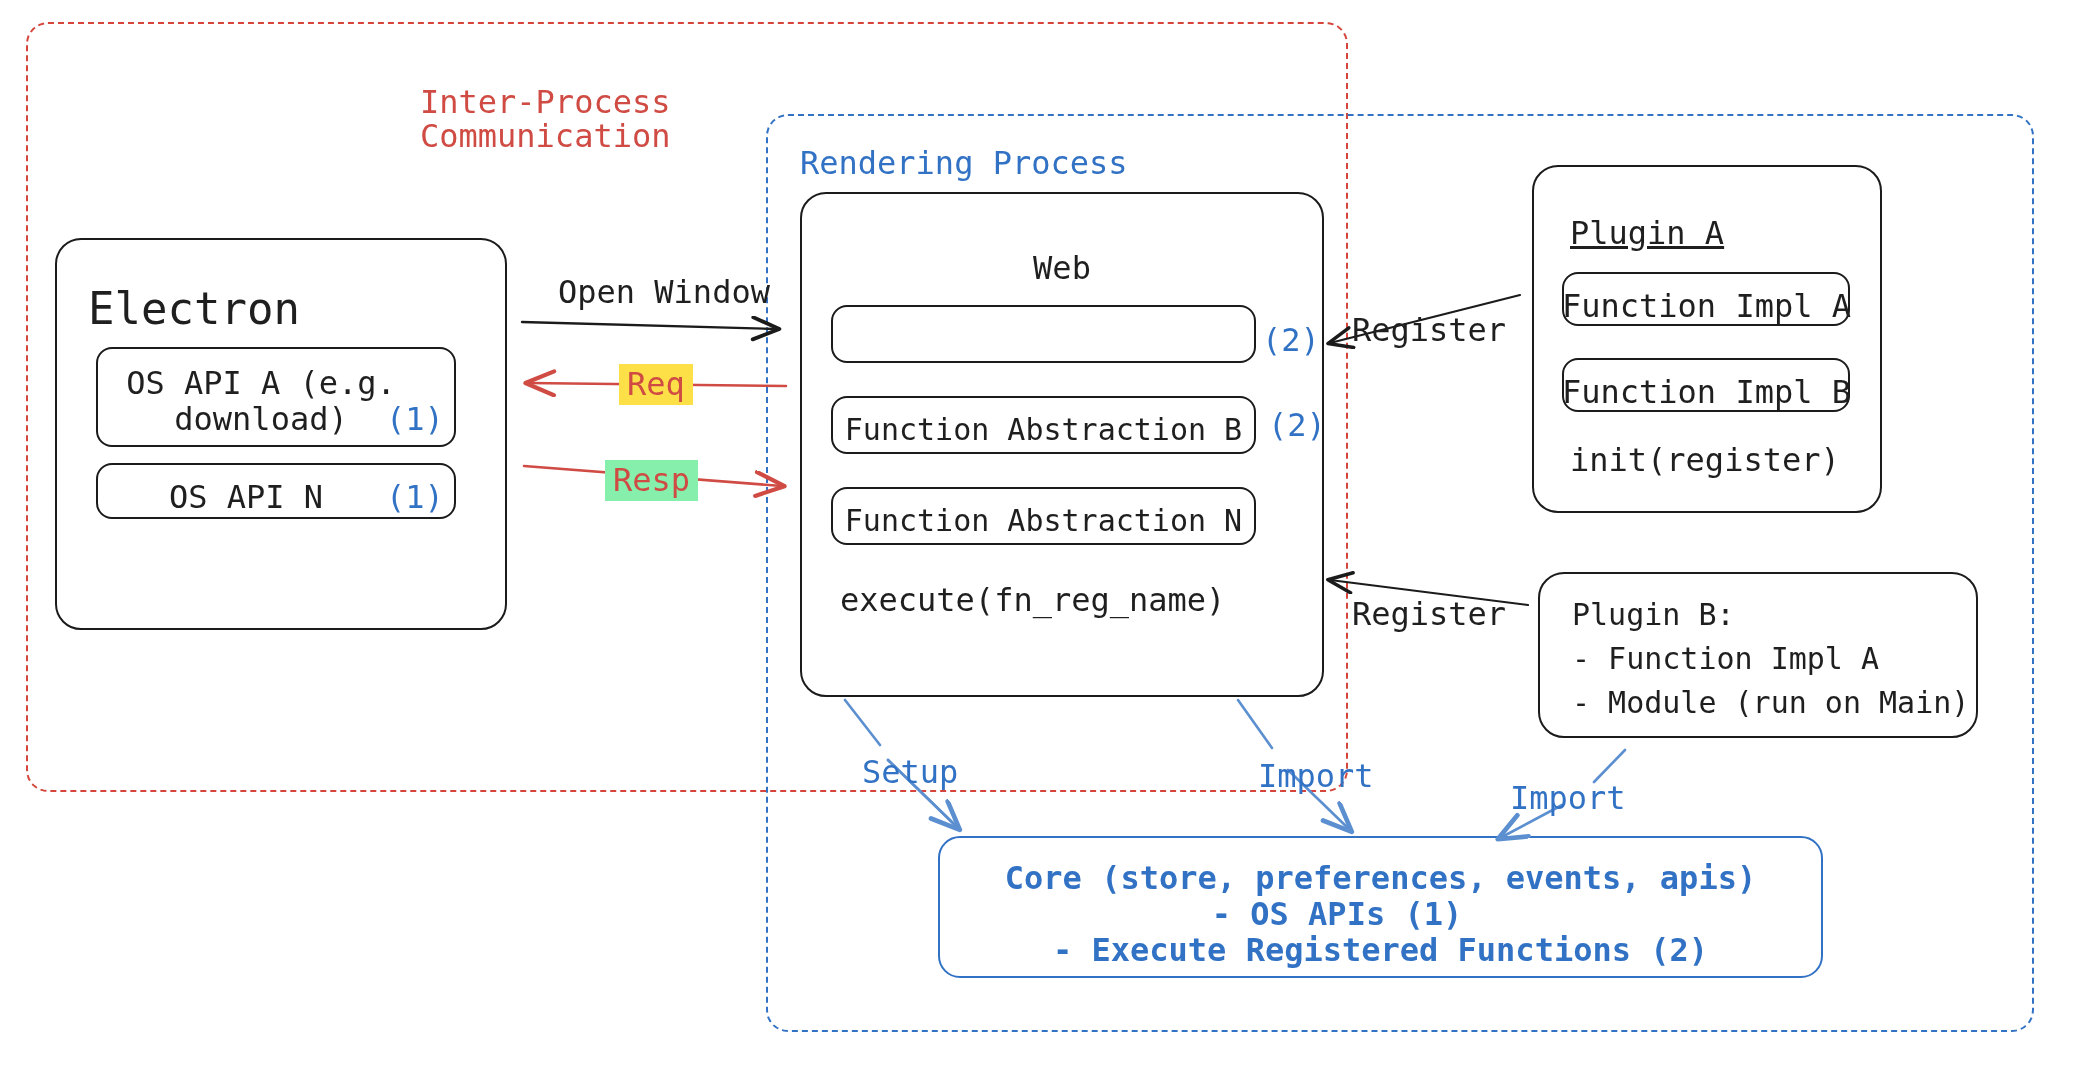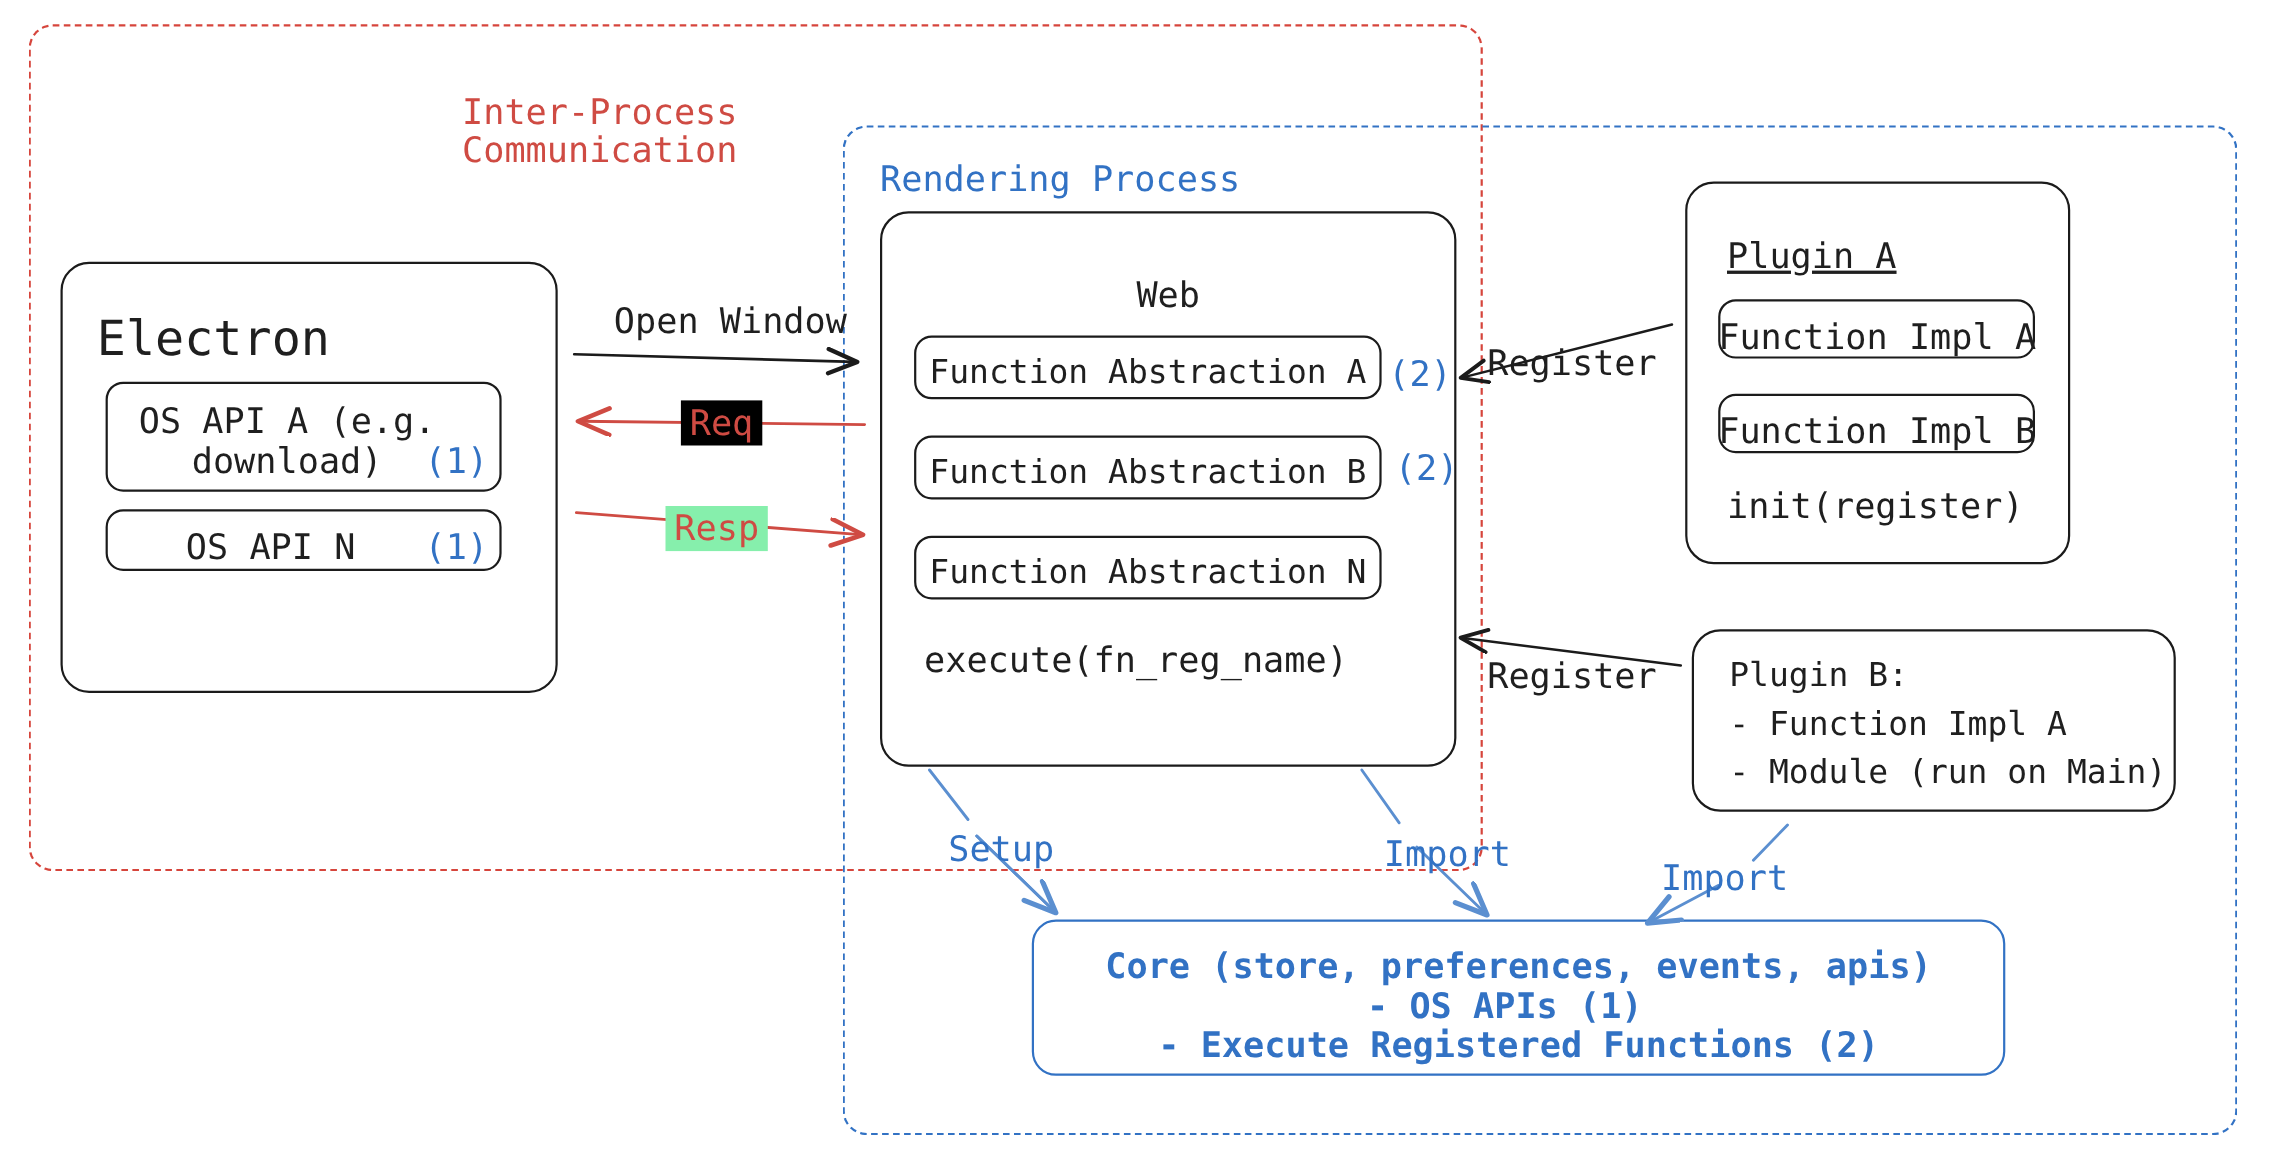--- a/index.html
+++ b/index.html
@@ -82,21 +82,20 @@
 
   <div class="box inner" style="left:96px;top:463px;width:360px;height:56px;"></div>
   <div class="tx f29 ctr" style="left:96px;top:477px;width:300px;">OS API N</div>
   <div class="tx blue f29" style="left:386px;top:477px;">(1)</div>
 
   <div class="box" style="left:800px;top:192px;width:524px;height:505px;"></div>
 
   <div class="tx f32 ctr" style="left:800px;top:248px;width:524px;">Web</div>
 
   <div class="box inner" style="left:831px;top:305px;width:425px;height:58px;"></div>
-  <div class="tx f30 ctr" style="left:831px;top:320px;width:425px;">Function Abstraction A</div>
   <div class="tx blue f32" style="left:1262px;top:320px;">(2)</div>
 
   <div class="box inner" style="left:831px;top:396px;width:425px;height:58px;"></div>
   <div class="tx f30 ctr" style="left:831px;top:411px;width:425px;">Function Abstraction B</div>
   <div class="tx blue f32" style="left:1268px;top:405px;">(2)</div>
 
   <div class="box inner" style="left:831px;top:487px;width:425px;height:58px;"></div>
   <div class="tx f30 ctr" style="left:831px;top:502px;width:425px;">Function Abstraction N</div>
 
   <div class="tx f32" style="left:840px;top:580px;">execute(fn_reg_name)</div>
@@ -115,21 +114,21 @@
 
   <div class="box" style="left:1538px;top:572px;width:440px;height:166px;"></div>
 
   <div class="tx f30" style="left:1572px;top:596px;">Plugin B:</div>
   <div class="tx f30" style="left:1572px;top:640px;">- Function Impl A</div>
   <div class="tx f30" style="left:1572px;top:684px;">- Module (run on Main)</div>
 
   <div class="box core" style="left:938px;top:836px;width:885px;height:142px;"></div>
 
   <div class="tx blue-bold f32 ctr" style="left:938px;top:858px;width:885px;">Core (store, preferences, events, apis)</div>
-  <div class="tx blue-bold f32 ctr" style="left:938px;top:894px;width:798px;margin-left:31px;">- OS APIs (1)</div>
+  <div class="tx blue-bold f32 ctr" style="left:938px;top:894px;width:798px;">- OS APIs (1)</div>
   <div class="tx blue-bold f32 ctr" style="left:938px;top:930px;width:885px;">- Execute Registered Functions (2)</div>
 
   <svg class="layer" viewBox="0 0 2074 1066">
     <defs>
       <marker id="ah-black" markerWidth="16" markerHeight="16" refX="11" refY="5.2" orient="auto">
         <path d="M1,0.6 L12,5.2 L1,9.8" fill="none" stroke="#1b1b1b" stroke-width="1.6" stroke-linecap="round" stroke-linejoin="round"></path>
       </marker>
       <marker id="ah-red" markerWidth="16" markerHeight="16" refX="11" refY="5.2" orient="auto">
         <path d="M1,0.6 L12,5.2 L1,9.8" fill="none" stroke="#cf4b43" stroke-width="1.6" stroke-linecap="round" stroke-linejoin="round"></path>
       </marker>
@@ -169,21 +168,21 @@
     </g>
 
     <g>
       <path d="M1625,750 L1594,782" fill="none" stroke="#5b8fd0" stroke-width="2.6" stroke-linecap="round"></path>
       <path d="M1562,805 L1500,838" fill="none" stroke="#5b8fd0" stroke-width="2.6" marker-end="url(#ah-blue)" stroke-linecap="round"></path>
     </g>
   </svg>
 
   <div class="tx f32" style="left:558px;top:272px;">Open Window</div>
 
-  <div class="tx red f32" style="left:619px;top:364px;background:#000000;padding:0 8px;">Req</div>
+  <div class="tx red f32" style="left:619px;top:364px;background:#fde047;padding:0 8px;">Req</div>
 
   <div class="tx red f32" style="left:605px;top:460px;background:#86efac;padding:0 8px;">Resp</div>
 
   <div class="tx f32" style="left:1352px;top:310px;">Register</div>
 
   <div class="tx f32" style="left:1352px;top:594px;">Register</div>
 
   <div class="tx blue f32" style="left:862px;top:752px;">Setup</div>
 
   <div class="tx blue f32" style="left:1258px;top:756px;">Import</div>

